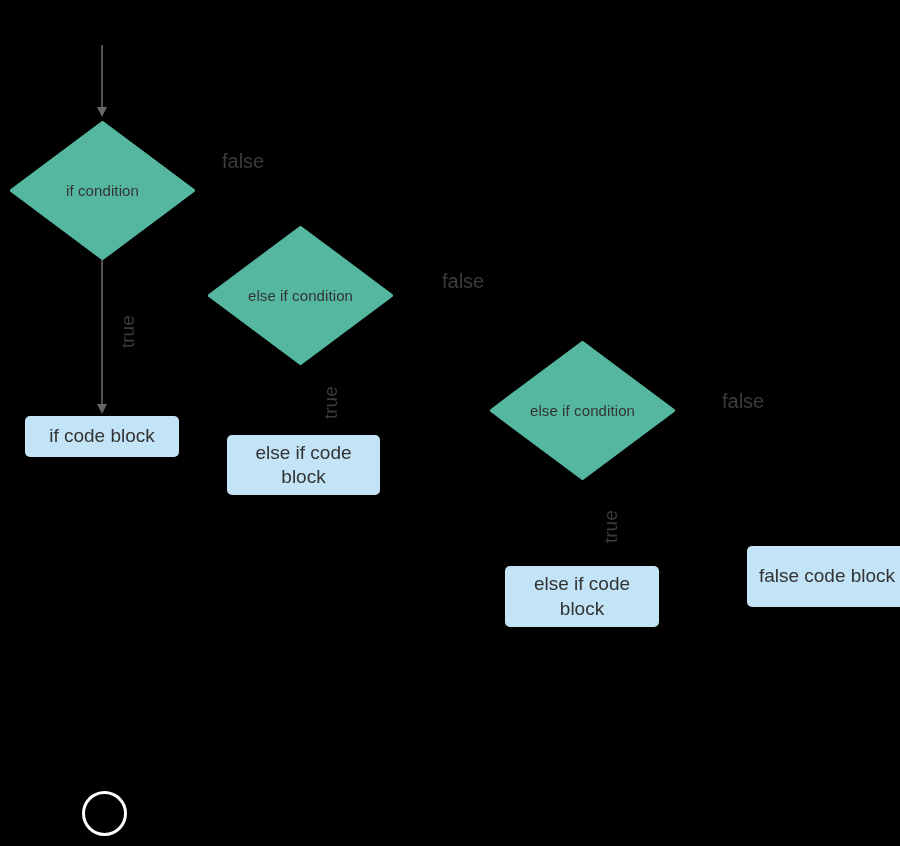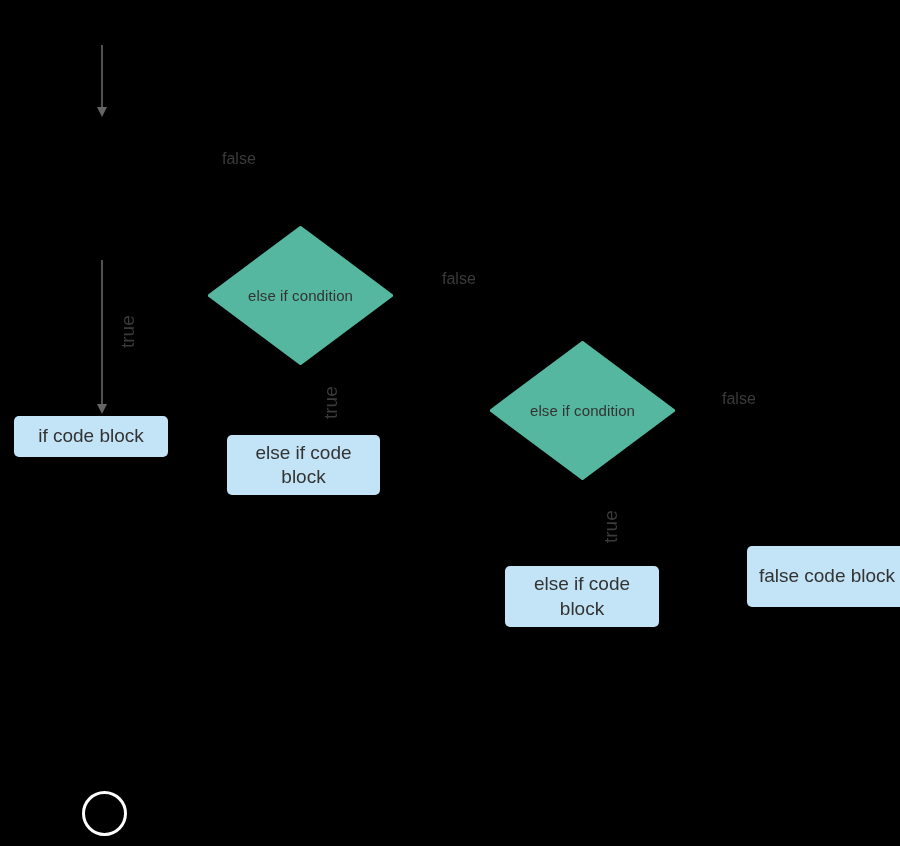--- a/index.html
+++ b/index.html
@@ -64,21 +64,21 @@
     left: 0; top: 0;
     width: 900px;
     height: 846px;
     pointer-events: none;
   }
 
   
   .elabel {
     position: absolute;
     color: #3b3b3b;
-    font-size: 16px;
+    font-size: 20px;
     line-height: 1;
     white-space: nowrap;
   }
   .elabel.vert {
     transform: rotate(-90deg);
     transform-origin: left top;
     font-size: 19px;
   }
 
   
@@ -104,36 +104,42 @@
     
     <g>
       <line x1="102" y1="45" x2="102" y2="112" stroke="#666666" stroke-width="1.6" marker-end="url(#arrow)"></line>
     </g>
      if code block --&gt;
     <g>
       <line x1="102" y1="260" x2="102" y2="409" stroke="#666666" stroke-width="1.6" marker-end="url(#arrow)"></line>
     </g>
   </svg>
 
+  <div class="diamond" style="left:10px; top:121px; width:185px; height:139px;">
+    <svg class="shape" viewBox="0 0 185 139" xmlns="http://www.w3.org/2000/svg" preserveAspectRatio="none">
+      <path d="M92.5 2 L183 69.5 L92.5 137 L2 69.5 Z" fill="#55b79f" stroke="#55b79f" stroke-width="4" stroke-linejoin="round"></path>
+    </svg>
+    <span class="dlabel">if condition</span>
+  </div>
 
   <div class="diamond" style="left:208px; top:226px; width:185px; height:139px;">
     <svg class="shape" viewBox="0 0 185 139" xmlns="http://www.w3.org/2000/svg" preserveAspectRatio="none">
       <path d="M92.5 2 L183 69.5 L92.5 137 L2 69.5 Z" fill="#55b79f" stroke="#55b79f" stroke-width="4" stroke-linejoin="round"></path>
     </svg>
     <span class="dlabel">else if condition</span>
   </div>
 
   <div class="diamond" style="left:490px; top:341px; width:185px; height:139px;">
     <svg class="shape" viewBox="0 0 185 139" xmlns="http://www.w3.org/2000/svg" preserveAspectRatio="none">
       <path d="M92.5 2 L183 69.5 L92.5 137 L2 69.5 Z" fill="#55b79f" stroke="#55b79f" stroke-width="4" stroke-linejoin="round"></path>
     </svg>
     <span class="dlabel">else if condition</span>
   </div>
 
-  <div class="box" style="left:14px; top:416px; width:154px; height:41px;">
+  <div class="box" style="left:25px; top:416px; width:154px; height:41px;">
     <span class="blabel">if code block</span>
   </div>
 
   <div class="box" style="left:227px; top:435px; width:153px; height:60px;">
     <span class="blabel">else if code block</span>
   </div>
 
   <div class="box" style="left:505px; top:566px; width:154px; height:61px;">
     <span class="blabel">else if code block</span>
   </div>

